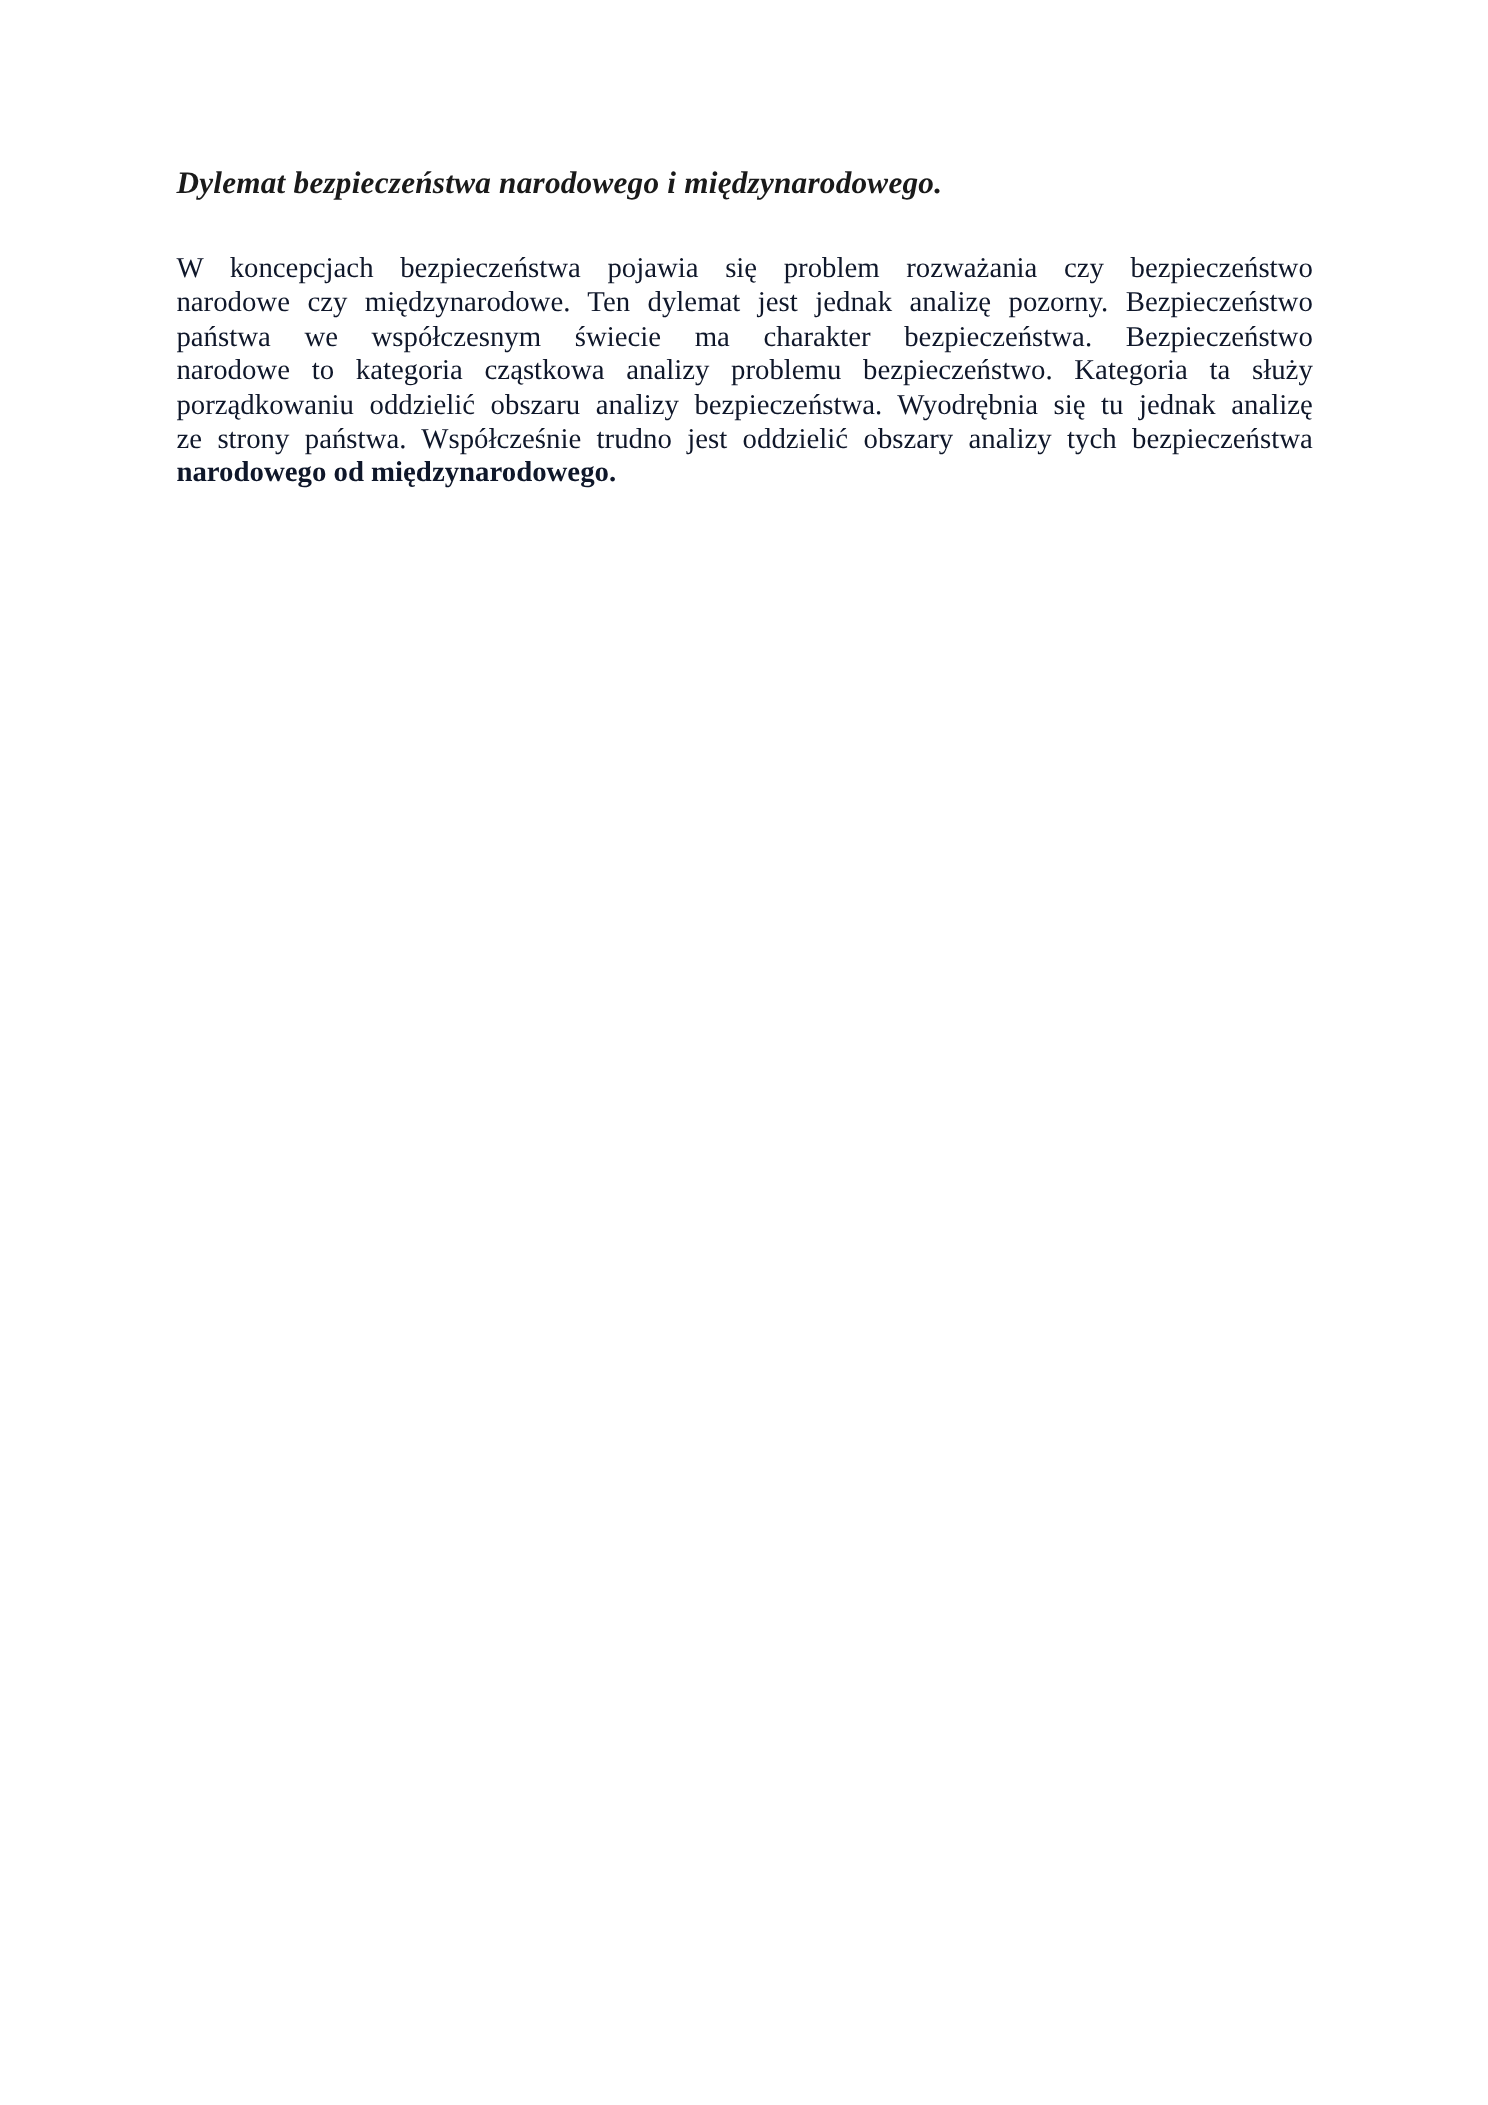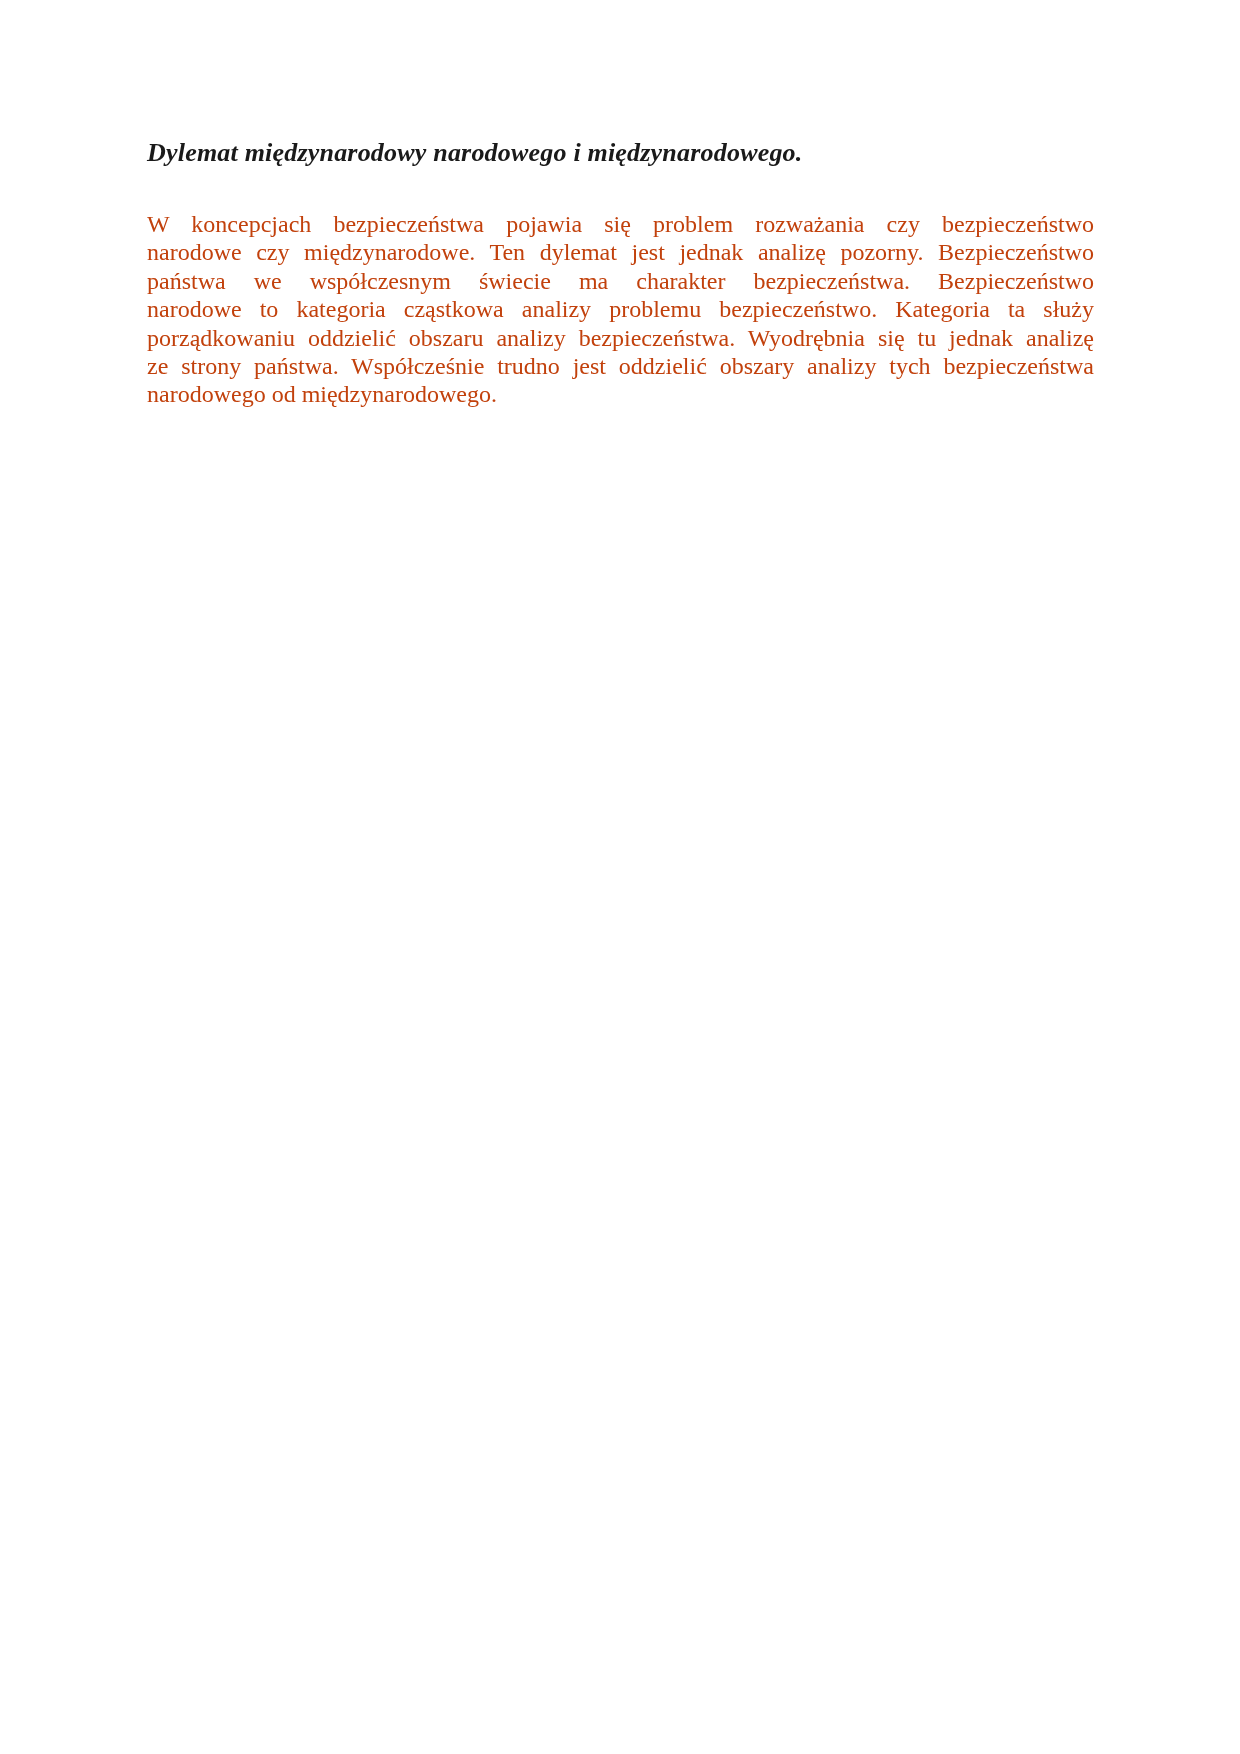--- a/index.html
+++ b/index.html
@@ -29,38 +29,39 @@
     font-style: italic;
     font-weight: bold;
     line-height: 34px;
     margin: 0 0 40px 0;
     letter-spacing: 0.2px;
     color: #1a1a1a;
   }
   .paragraph {
     font-size: 24px;
     line-height: 28.4px;
-    color: #c2410c;
+    color: #0f172a;
   }
   .paragraph .line {
     text-align: justify;
     text-align-last: justify;
     white-space: normal;
   }
   .paragraph .line.last {
     text-align: left;
     text-align-last: left;
+    font-weight: bold;
   }
 </style>
 </head>
 <body>
 
 <div class="page">
   <div class="content">
-    <h1 class="doc-title">Dylemat międzynarodowy narodowego i międzynarodowego.</h1>
+    <h1 class="doc-title">Dylemat bezpieczeństwa narodowego i międzynarodowego.</h1>
     <div class="paragraph">
         <div class="line">W koncepcjach bezpieczeństwa pojawia się problem rozważania czy bezpieczeństwo</div>
         <div class="line">narodowe czy międzynarodowe. Ten dylemat jest jednak analizę pozorny. Bezpieczeństwo</div>
         <div class="line">państwa we współczesnym świecie ma charakter bezpieczeństwa. Bezpieczeństwo</div>
         <div class="line">narodowe to kategoria cząstkowa analizy problemu bezpieczeństwo. Kategoria ta służy</div>
         <div class="line">porządkowaniu oddzielić obszaru analizy bezpieczeństwa. Wyodrębnia się tu jednak analizę</div>
         <div class="line">ze strony państwa. Współcześnie trudno jest oddzielić obszary analizy tych bezpieczeństwa</div>
         <div class="line last">narodowego od międzynarodowego.</div>
       </div>
   </div>

